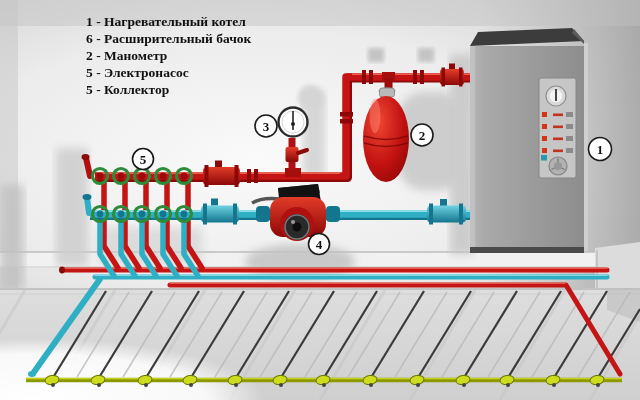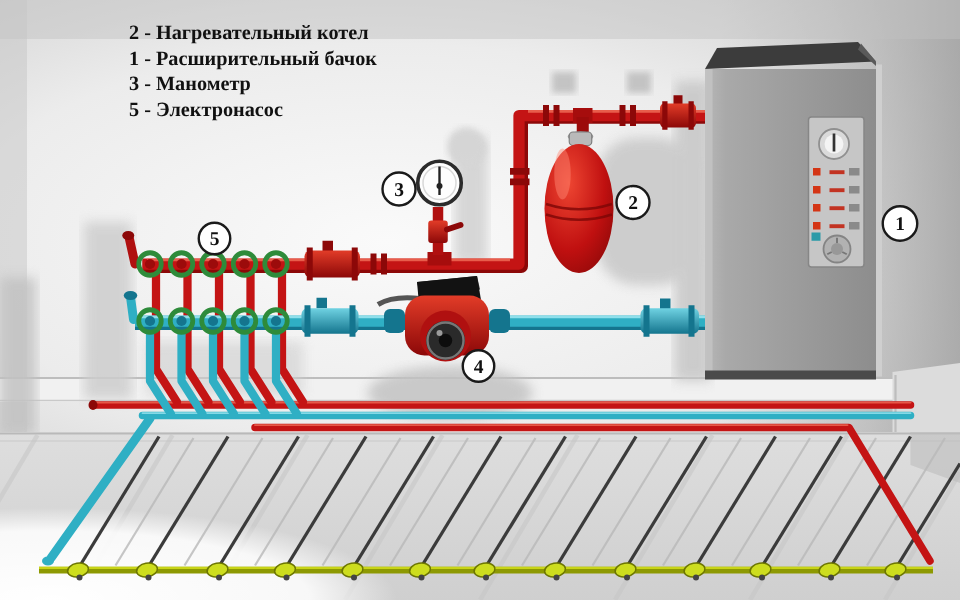--- a/index.html
+++ b/index.html
@@ -433,18 +433,19 @@
     <circle cx="319" cy="244" r="10.5"></circle>
     <text x="319" y="248.6">4</text>
   </g>
   <g class="callout">
     <circle cx="143" cy="159" r="10.5"></circle>
     <text x="143" y="163.6">5</text>
   </g>
 </svg>
 
 <div class="legend">
-  <div>2 - Нагревательный котел</div>
-  <div>1 - Расширительный бачок</div>
-  <div>3 - Манометр</div>
+  <div>1 - Нагревательный котел</div>
+  <div>6 - Расширительный бачок</div>
+  <div>2 - Манометр</div>
   <div>5 - Электронасос</div>
+  <div>5 - Коллектор</div>
 </div>
 </div>
 
 </body></html>

